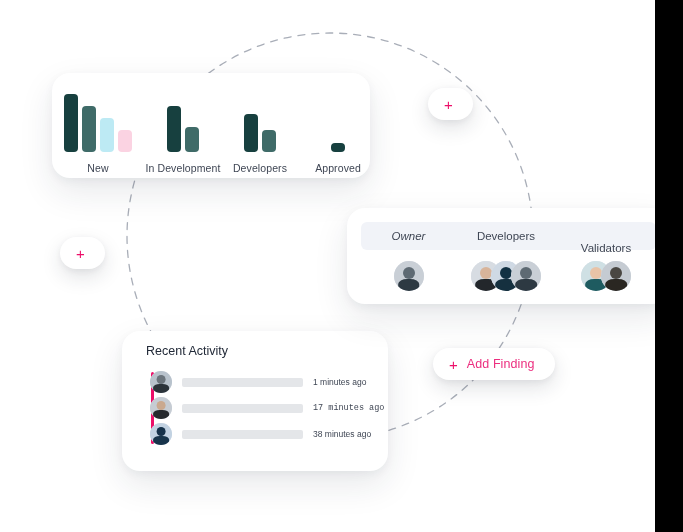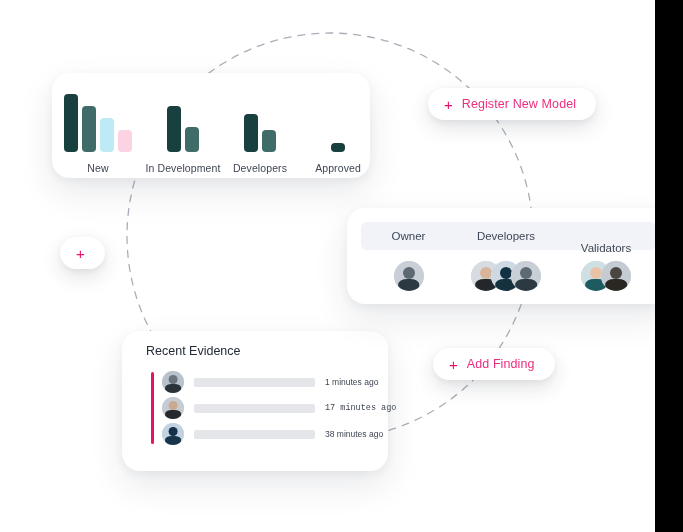--- a/index.html
+++ b/index.html
@@ -47,21 +47,21 @@
   #pill-evidence{left:60px;top:237px;}
   #pill-finding{left:433px;top:348px;}
 
   
   #roles-card{left:347px;top:208px;width:323px;height:96px;z-index:20;}
   .thead{
     position:absolute;left:14px;top:14px;width:295px;height:28px;
     background:#f1f3f8;border-radius:6px;display:flex;align-items:center;
   }
   .th{font-size:11.5px;color:#3f4654;text-align:center;}
-  .th.c1{width:95px;}
+  .th.c1{width:95px;font-style:italic;}
   .th.c2{width:100px;}
   .th.c3{width:100px;margin-top:24px;}
   .trow{position:absolute;left:14px;top:50px;width:295px;height:36px;display:flex;align-items:center;}
   .cell{display:flex;align-items:center;justify-content:center;}
   .cell.c1{width:95px;}
   .cell.c2{width:100px;}
   .cell.c3{width:100px;}
   .stack{display:flex;align-items:center;}
   .stack .av{margin-left:-10px;}
   .stack .av:first-child{margin-left:0;}
@@ -73,21 +73,21 @@
   }
   .av.sm{width:22px;height:22px;}
   .av .sky{position:absolute;inset:0;}
   .av .head{position:absolute;left:50%;transform:translateX(-50%);border-radius:50%;}
   .av .body{position:absolute;left:50%;transform:translateX(-50%);border-radius:42% 42% 0 0;bottom:0;}
 
   
   #activity-card{left:122px;top:331px;width:266px;height:140px;z-index:15;}
   #activity-title{position:absolute;left:24px;top:13px;font-size:12.5px;color:#222a38;}
   .accent-bar{position:absolute;left:29px;top:41px;width:3px;height:72px;background:#ec0f69;border-radius:2px;}
-  .arow{position:absolute;left:40px;display:flex;align-items:center;gap:10px;}
+  .arow{position:absolute;left:28px;display:flex;align-items:center;gap:10px;}
   .abar{height:9px;background:#e4e6e9;border-radius:2px;width:121px;}
   .atime{font-size:8.5px;color:#3f4654;white-space:nowrap;}
 </style>
 </head>
 <body>
 
 <div id="stage">
 
   <svg class="dashed-arc" viewBox="0 0 683 532" xmlns="http://www.w3.org/2000/svg">
     <circle cx="330" cy="236" r="203" fill="none" stroke="#9aa0ab" stroke-width="1.3" stroke-dasharray="7 7" stroke-linecap="round" opacity="0.85"></circle>
@@ -114,21 +114,20 @@
         <div class="cat-label" style="left: 149px; width: 86px;">Developers</div>
         <div class="bar-group" style="left: 263px;">
           <div class="bar" style="height: 9px; background: rgb(23, 64, 63);"></div>
         </div>
         <div class="cat-label" style="left: 233px; width: 74px; margin-top: 47px;">Approved</div>
       </div>
   </div>
 
   <div class="pill" id="pill-register">
     <span class="plus">+</span>
-    <span class="plabel">Register New Model</span>
   </div>
 
   <div class="pill" id="pill-evidence">
     <span class="plus">+</span>
   </div>
 
   <div class="pill" id="pill-finding">
     <span class="plus">+</span>
     <span class="plabel">Add Finding</span>
   </div>
@@ -179,21 +178,21 @@
               <div class="sky" style="background:#c5cbd2"></div>
               <div class="head" style="width:12px;height:12px;top:6px;background:#4a4742"></div>
               <div class="body" style="width:21.599999999999998px;height:12px;background:#2a2722"></div>
             </div>
         </div>
       </div>
     </div>
   </div>
 
   <div class="card" id="activity-card">
-    <div id="activity-title">Recent Evidence</div>
+    <div id="activity-title">Recent Activity</div>
     <div class="accent-bar"></div>
     <div id="activity-rows">
         <div class="arow" style="top: 40px;">
           <div class="av sm">
             <div class="sky" style="background:#b8c2cc"></div>
             <div class="head" style="width:8.8px;height:8.8px;top:4.4px;background:#6b747c"></div>
             <div class="body" style="width:15.8px;height:8.8px;background:#2b333a"></div>
           </div>
           <div class="abar"></div>
           <div class="atime">1 minutes ago</div>

